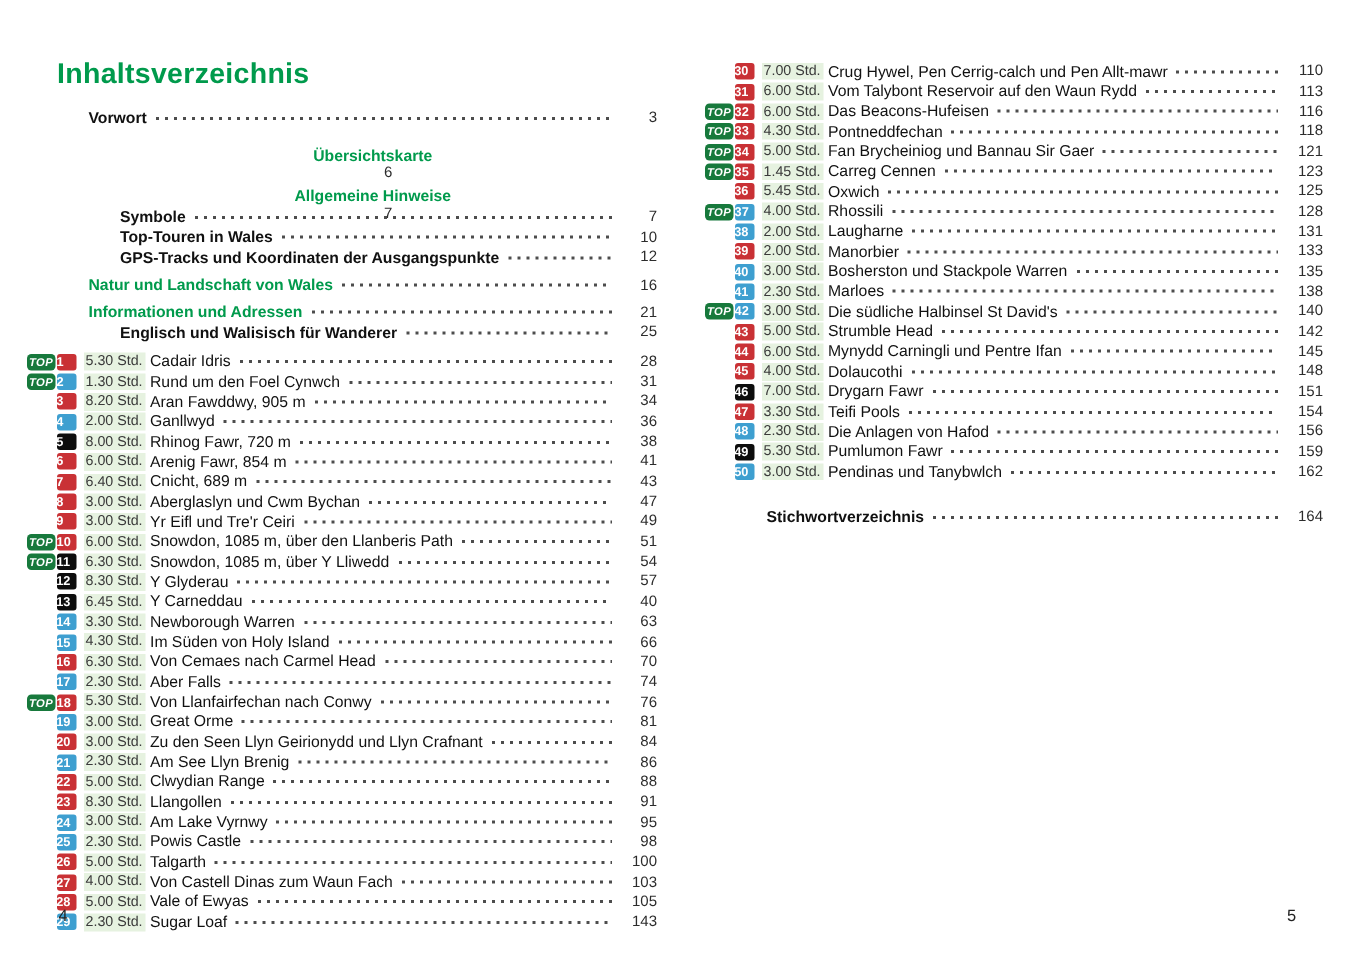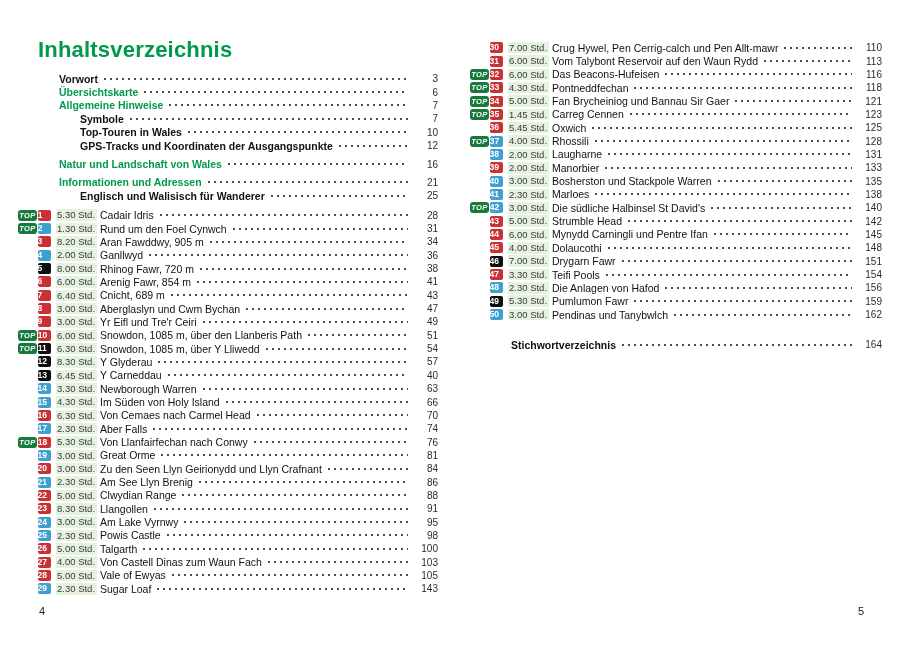--- a/index.html
+++ b/index.html
@@ -10,29 +10,29 @@
     --badge-black:#0d0d0d;
     --time-bg:#e6f2e0;
     --text:#111;
     --dot:#4d4d4d;
   }
   *{box-sizing:border-box;}
   html,body{margin:0;padding:0;}
   body{font-family:"Liberation Sans", sans-serif; background:#ffffff;}
   .page{position:relative;width:909px;height:648px;background:#fff;overflow:hidden;}
 
-  .doc-title{color:var(--green);font-size:22px;line-height:20px;font-weight:bold;margin:0 0 12px 20px;letter-spacing:.2px;}
+  .doc-title{color:var(--green);font-size:19px;line-height:20px;font-weight:bold;margin:0 0 12px 20px;letter-spacing:.2px;}
 
   .col-left{position:absolute;left:18px;top:40px;width:420px;}
   .col-right{position:absolute;left:470px;top:41px;width:412px;}
 
   .fm-row{display:flex;align-items:center;height:13.4px;font-size:10.5px;font-weight:bold;color:var(--text);padding-left:41px;}
   .fm-row.green .fm-label{color:var(--green);}
   .fm-row.indent{padding-left:62px;}
-  .fm-row.break-large{}
+  .fm-row.break-large{margin-top:13px;flex-direction:column;}
   .fm-row.break-small{margin-top:5px;}
 
   .tour-list{margin-top:6px;}
   .tour-row{display:flex;align-items:center;height:13.35px;font-size:10.5px;color:var(--text);}
   .badges{width:33px;display:flex;justify-content:flex-end;align-items:center;gap:1px;flex-shrink:0;}
   .top-badge{display:inline-block;width:19px;height:11px;line-height:11px;background:var(--top-green);color:#fff;
              font-size:7.5px;font-weight:bold;font-style:italic;text-align:center;border-radius:3px;letter-spacing:.3px;}
   .num-badge{display:inline-block;width:13.5px;height:11px;line-height:11px;color:#fff;font-size:8.5px;font-weight:bold;
              text-align:left;border-radius:2px;}
   .num-badge.red{background:var(--badge-red);}

